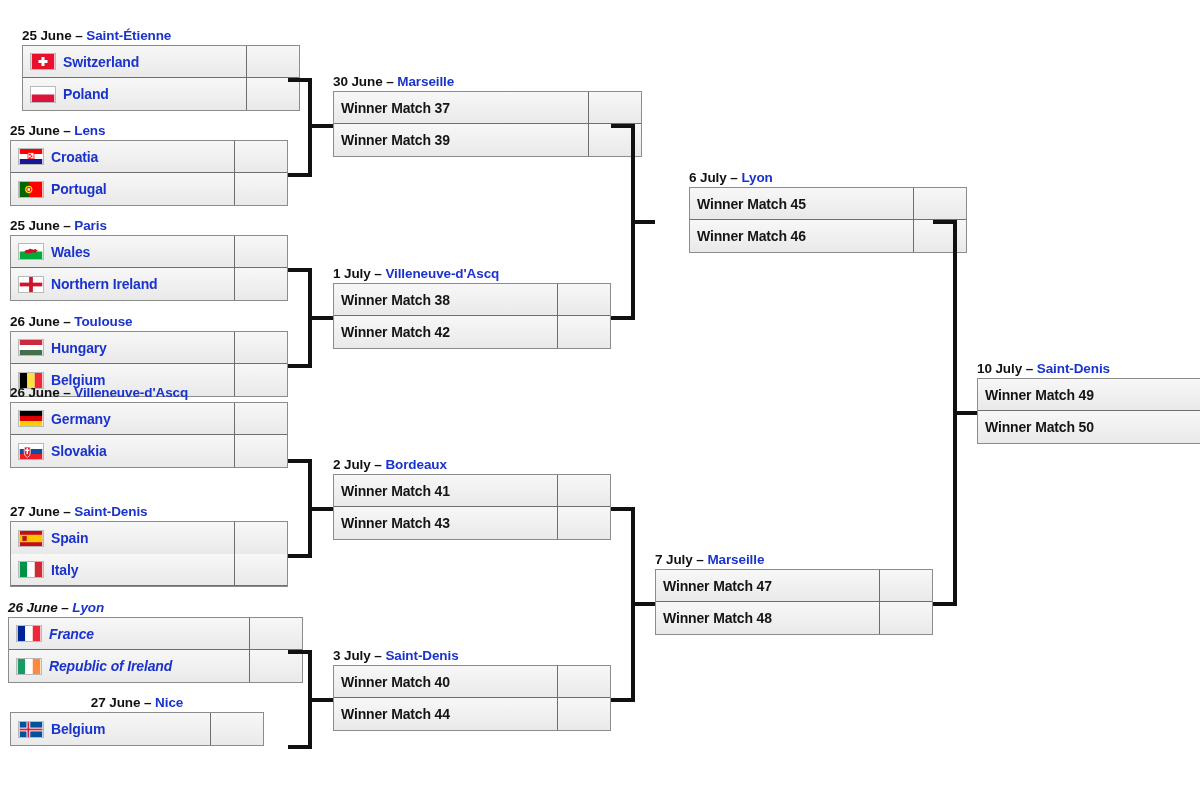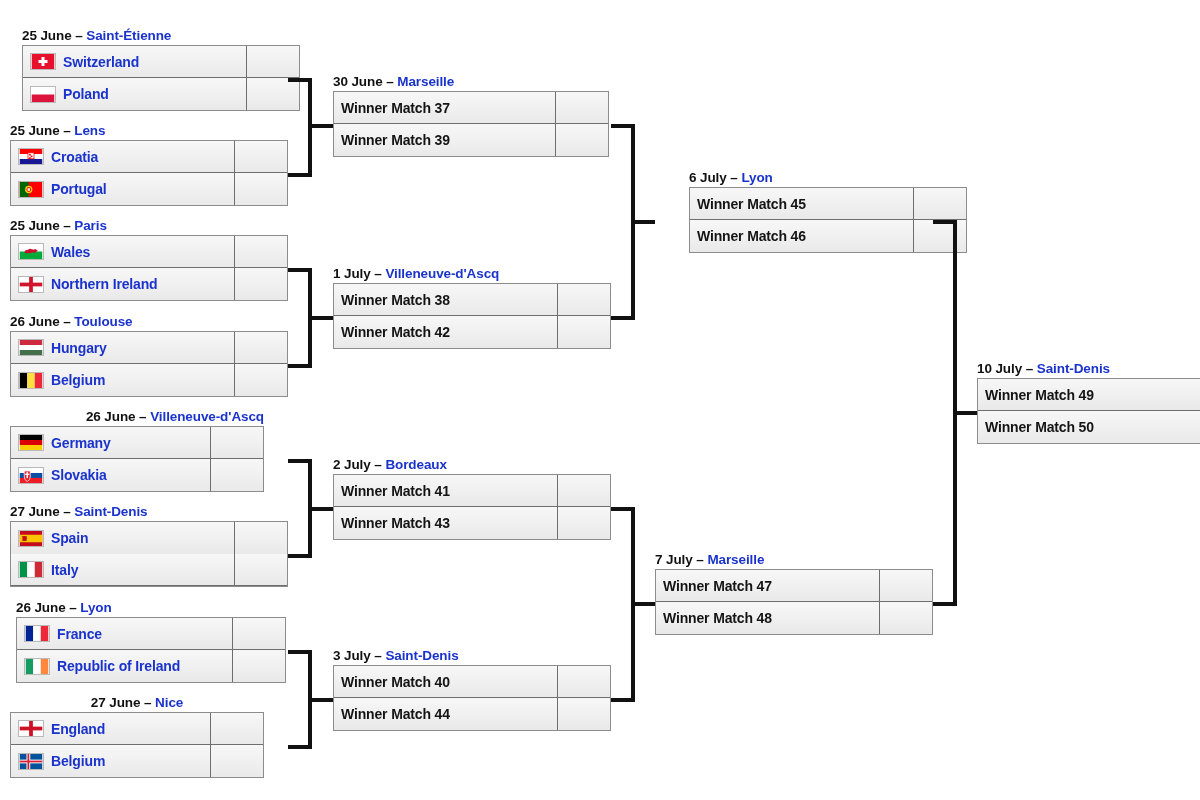--- a/index.html
+++ b/index.html
@@ -200,21 +200,21 @@
                 <rect x="10" width="10" height="20" fill="#fae042"></rect>
                 <rect x="20" width="10" height="20" fill="#ed2939"></rect>
               </svg>
             </span>
             <span class="team-name">Belgium</span>
           </div>
           <div class="score-cell"></div>
         </div>
       </div>
     </div>
-    <div class="match" style="left: 10px; top: 410px; width: 254px; text-align: right;">
+    <div class="match" style="left: 10px; top: 386px; width: 278px;">
       <div class="match-date"><span>26 June</span><span class="dash"> – </span><span class="venue">Villeneuve-d'Ascq</span></div>
       <div class="match-box">
         <div class="row top">
           <div class="team-cell">
             <span class="flag">
               <svg viewBox="0 0 30 20">
                 <rect width="30" height="6.67" fill="#000"></rect>
                 <rect y="6.67" width="30" height="6.67" fill="#dd0000"></rect>
                 <rect y="13.34" width="30" height="6.66" fill="#ffce00"></rect>
               </svg>
@@ -265,21 +265,21 @@
                 <rect x="10" width="10" height="20" fill="#fff"></rect>
                 <rect x="20" width="10" height="20" fill="#ce2b37"></rect>
               </svg>
             </span>
             <span class="team-name">Italy</span>
           </div>
           <div class="score-cell"></div>
         </div>
       </div>
     </div>
-    <div class="match" style="left: 16px; top: 601px; width: 270px;">
+    <div class="match" style="left: 8px; top: 601px; width: 295px; font-style: italic;">
       <div class="match-date"><span>26 June</span><span class="dash"> – </span><span class="venue">Lyon</span></div>
       <div class="match-box">
         <div class="row top">
           <div class="team-cell">
             <span class="flag">
               <svg viewBox="0 0 30 20">
                 <rect width="10" height="20" fill="#002395"></rect>
                 <rect x="10" width="10" height="20" fill="#fff"></rect>
                 <rect x="20" width="10" height="20" fill="#ed2939"></rect>
               </svg>
@@ -299,51 +299,38 @@
             </span>
             <span class="team-name">Republic of Ireland</span>
           </div>
           <div class="score-cell"></div>
         </div>
       </div>
     </div>
     <div class="match" style="left: 10px; top: 696px; width: 254px; text-align: center;">
       <div class="match-date"><span>27 June</span><span class="dash"> – </span><span class="venue">Nice</span></div>
       <div class="match-box">
-        <div class="row top">
-          <div class="team-cell">
-            <span class="flag">
-              <svg viewBox="0 0 30 20">
-                <rect width="30" height="20" fill="#fff"></rect>
-                <rect x="12.5" width="5" height="20" fill="#ce1124"></rect>
-                <rect y="7.5" width="30" height="5" fill="#ce1124"></rect>
-              </svg>
-            </span>
-            <span class="team-name">England</span>
-          </div>
-          <div class="score-cell"></div>
-        </div>
         <div class="row">
           <div class="team-cell">
             <span class="flag">
               <svg viewBox="0 0 30 20">
                 <rect width="30" height="20" fill="#02529c"></rect>
                 <rect x="9" width="5" height="20" fill="#fff"></rect>
                 <rect y="7.5" width="30" height="5" fill="#fff"></rect>
                 <rect x="10.3" width="2.4" height="20" fill="#dc1e35"></rect>
                 <rect y="8.8" width="30" height="2.4" fill="#dc1e35"></rect>
               </svg>
             </span>
             <span class="team-name">Belgium</span>
           </div>
           <div class="score-cell"></div>
         </div>
       </div>
     </div>
-    <div class="match" style="left: 333px; top: 75px; width: 276px;">
+    <div class="match" style="left: 333px; top: 75px; width: 309px;">
       <div class="match-date"><span>30 June</span><span class="dash"> – </span><span class="venue">Marseille</span></div>
       <div class="match-box">
         <div class="row top">
           <div class="team-cell">
             <span class="winner-name">Winner Match 37</span>
           </div>
           <div class="score-cell"></div>
         </div>
         <div class="row">
           <div class="team-cell">

